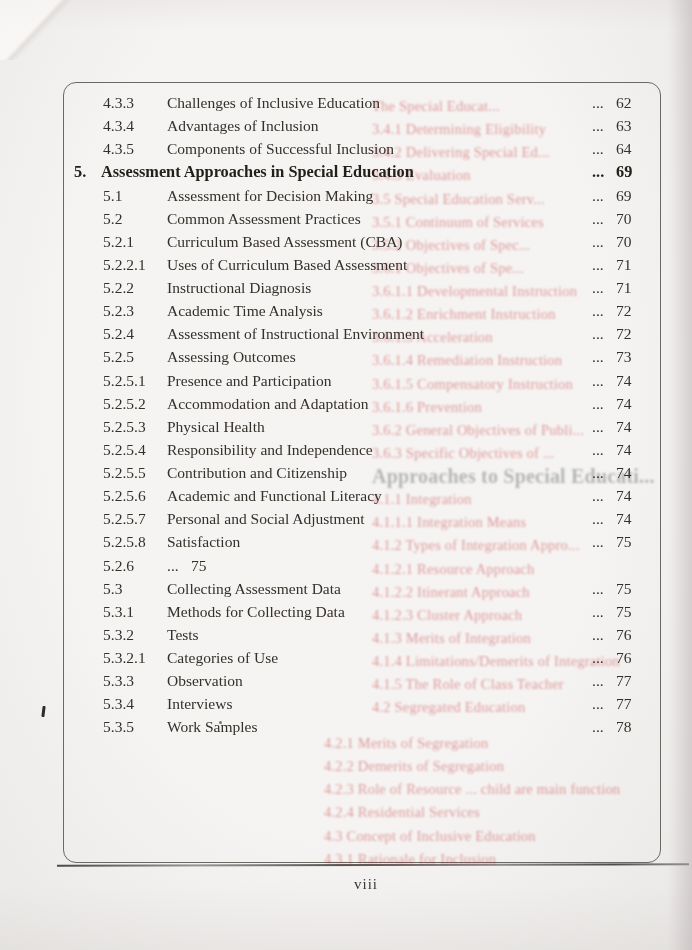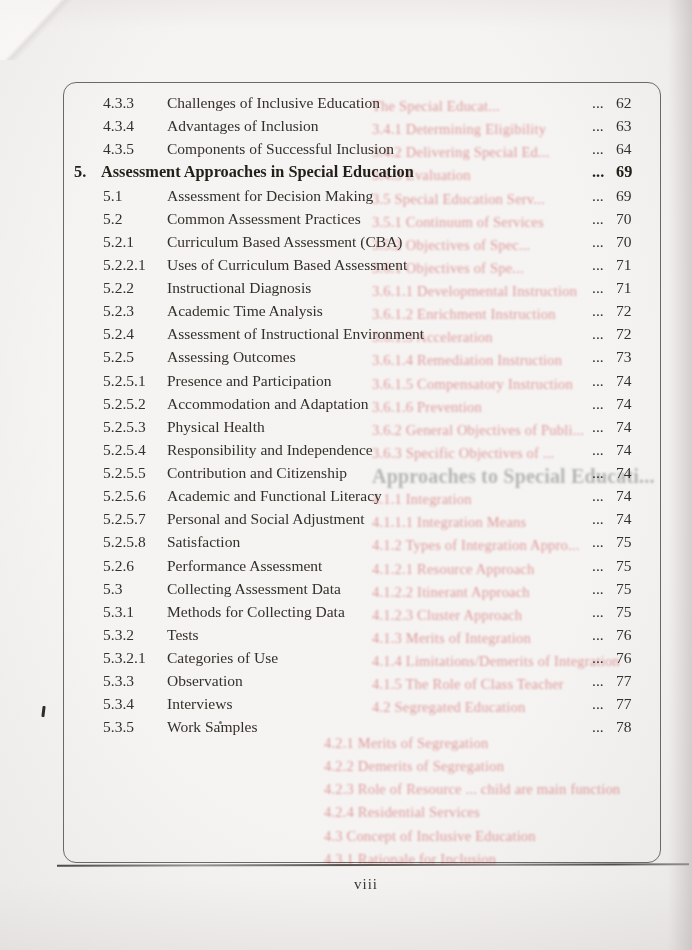--- a/index.html
+++ b/index.html
@@ -284,21 +284,20 @@
 
       <div class="trow">
         <span class="num">5.2.5.8</span>
         <span class="title">Satisfaction</span>
         <span class="dots">...</span>
         <span class="page">75</span>
       </div>
 
       <div class="trow">
         <span class="num">5.2.6</span>
-        <span class="title">Performance Assessment</span>
         <span class="dots">...</span>
         <span class="page">75</span>
       </div>
 
       <div class="trow">
         <span class="num">5.3</span>
         <span class="title">Collecting Assessment Data</span>
         <span class="dots">...</span>
         <span class="page">75</span>
       </div>

